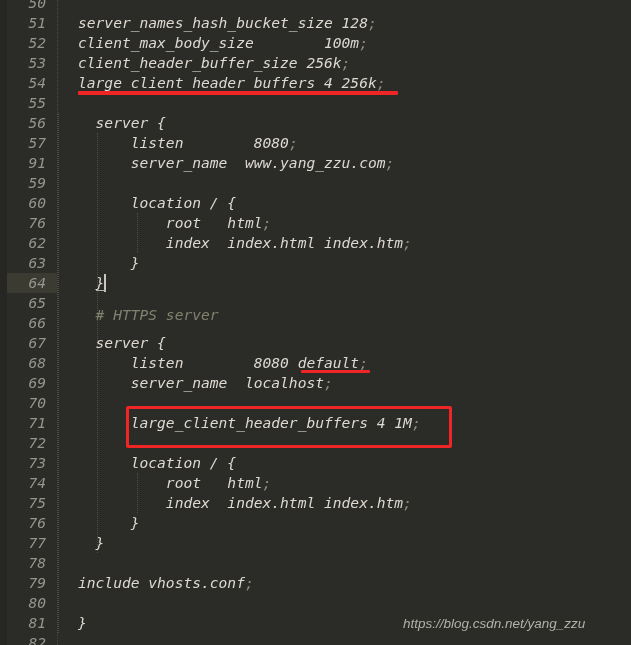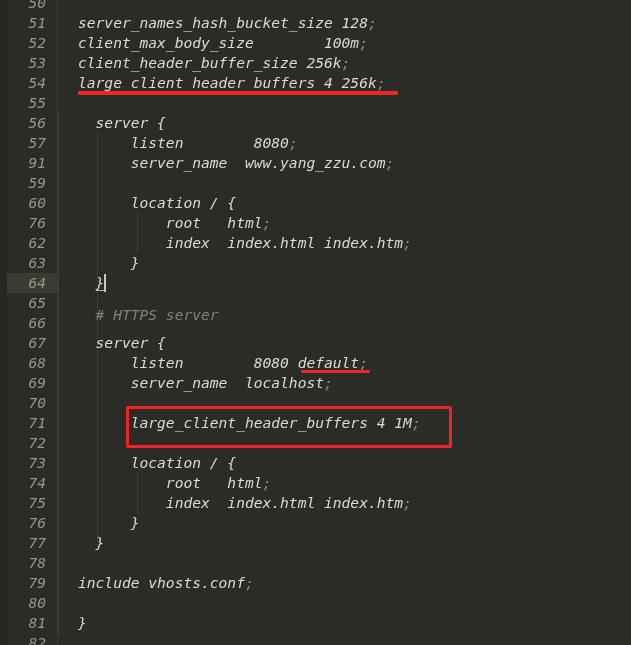--- a/index.html
+++ b/index.html
@@ -201,14 +201,15 @@
       </div>
 
     <div id="caret" style="left: 103.64px; top: 274px;"></div>
     <div id="brace-match" style="left: 95.64px; width: 10.82px; top: 290px;"></div>
   </div>
 
   <div class="red-underline" id="ann-underline-54" style="left: 78px; width: 320px; top: 91px; background: rgb(240, 37, 37);"></div>
   <div class="red-underline thin" id="ann-underline-default" style="left: 301px; width: 69px; top: 370px; background: rgb(240, 37, 37);"></div>
   <div class="red-box" id="ann-box-71" style="left: 126px; width: 326px; top: 406px; height: 42px; border-color: rgb(240, 37, 37);"></div>
 
+  <div id="watermark" style="left: 403px; top: 614px;">https://blog.csdn.net/yang_zzu</div>
 
 </div>
 
 </body></html>

